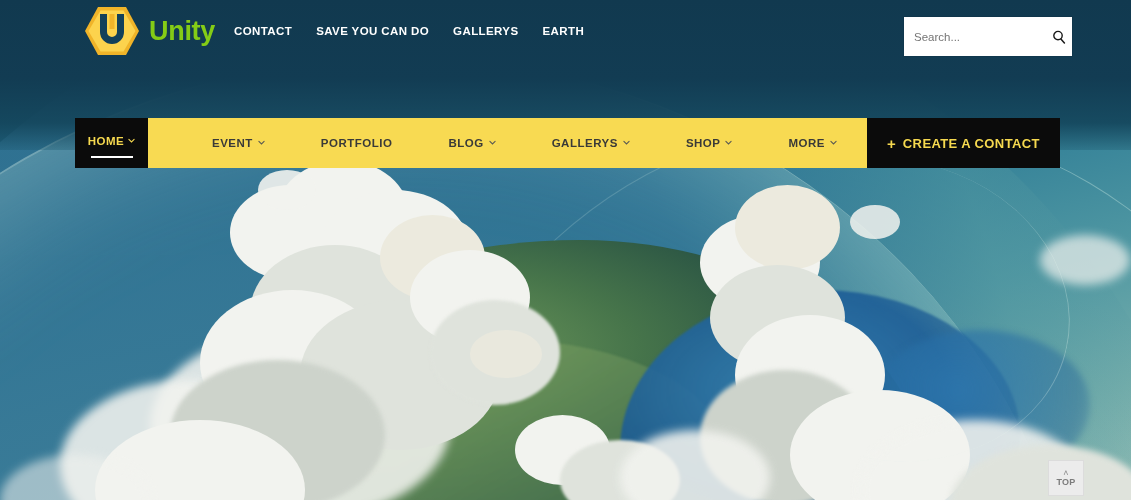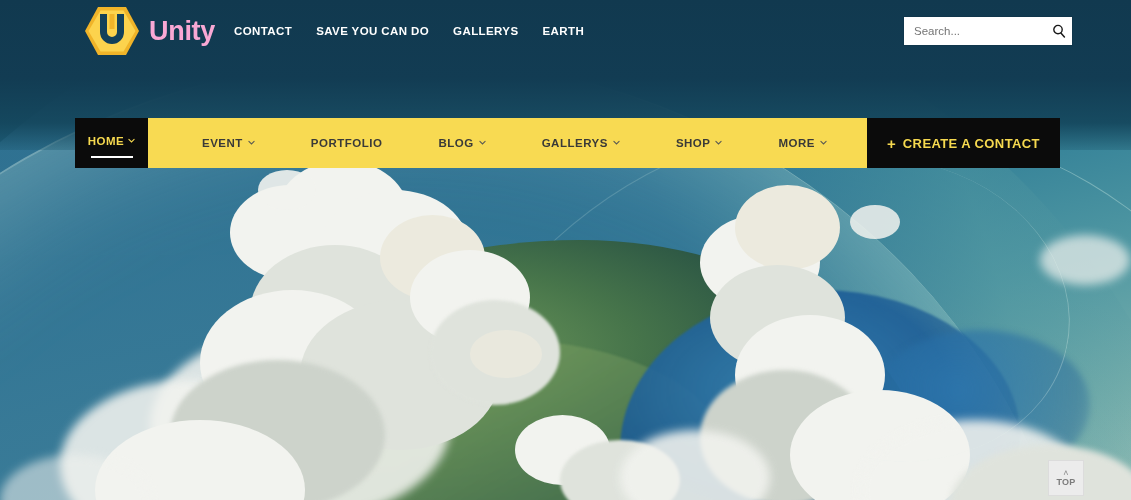--- a/index.html
+++ b/index.html
@@ -93,30 +93,30 @@
   
   .top-band{
     position:absolute;left:0;top:0;width:1131px;height:150px;
     background:linear-gradient(180deg,#11394f 0%,#123c53 52%,rgba(20,70,92,.92) 82%,rgba(28,88,110,.35) 100%);
   }
 
   
   .header{position:absolute;left:0;top:0;width:1131px;height:64px;}
   .logo-wrap{position:absolute;left:84px;top:5px;display:flex;align-items:center;gap:9px;}
   .logo-mark{width:56px;height:52px;display:block;}
-  .logo-text{color:#f9a8d4;font-size:27px;font-weight:bold;letter-spacing:-.3px;line-height:1;}
+  .logo-text{color:#84cc16;font-size:27px;font-weight:bold;letter-spacing:-.3px;line-height:1;}
 
   .topnav{position:absolute;left:234px;top:25px;display:flex;gap:24px;align-items:center;}
   .topnav a{
     color:#ffffff;font-size:11.5px;font-weight:bold;letter-spacing:.4px;
     text-decoration:none;white-space:nowrap;
   }
 
   .search-wrap{
-    position:absolute;right:59px;top:17px;width:168px;height:28px;
+    position:absolute;right:59px;top:17px;width:168px;height:39px;
     background:#ffffff;display:flex;align-items:center;
     box-shadow:0 0 0 1px rgba(0,0,0,.06);
   }
   .search-input{
     border:0;outline:0;background:transparent;
     font-family:"Liberation Sans", sans-serif;font-size:11.5px;color:#8a8a8a;
     padding:0 6px 0 10px;width:126px;height:26px;
   }
   .search-btn{
     width:32px;height:28px;border:0;background:transparent;cursor:pointer;
@@ -135,21 +135,21 @@
   .menu-home .lbl{
     color:#f6d94f;font-size:11.5px;font-weight:bold;letter-spacing:.5px;
     display:flex;align-items:center;gap:4px;margin-top:-4px;
   }
   .menu-home .underline{
     position:absolute;bottom:10px;left:50%;transform:translateX(-50%);
     width:42px;height:2.5px;background:#ffffff;
   }
   .menu-yellow{
     flex:1 1 auto;background:#f8da52;display:flex;align-items:center;
-    padding-left:26px;gap:0;
+    padding-left:36px;gap:0;
   }
   .menu-yellow .mi{
     color:#3a3a38;font-size:11.5px;font-weight:bold;letter-spacing:.5px;
     display:flex;align-items:center;gap:5px;padding:0 28px;white-space:nowrap;
     text-decoration:none;cursor:pointer;
   }
   .menu-cta{
     width:193px;flex:0 0 auto;background:#0b0b0b;
     display:flex;align-items:center;justify-content:center;gap:7px;cursor:pointer;
   }

